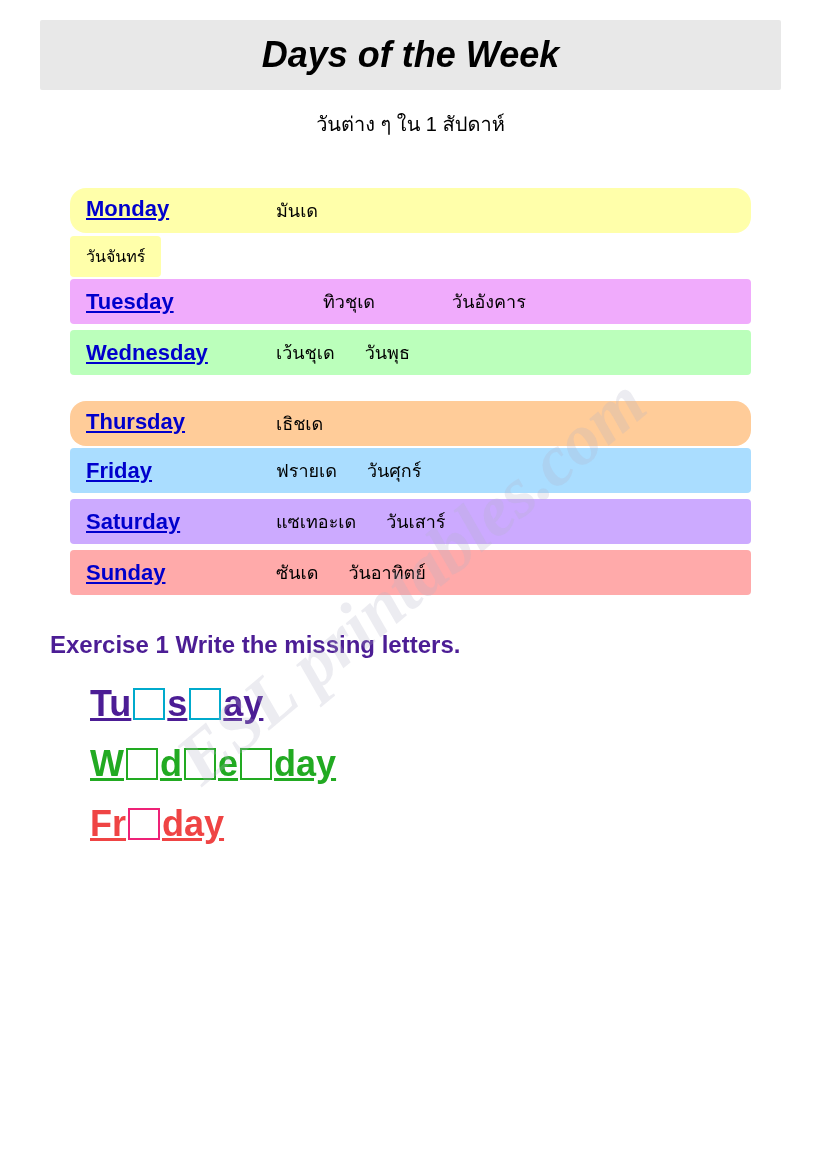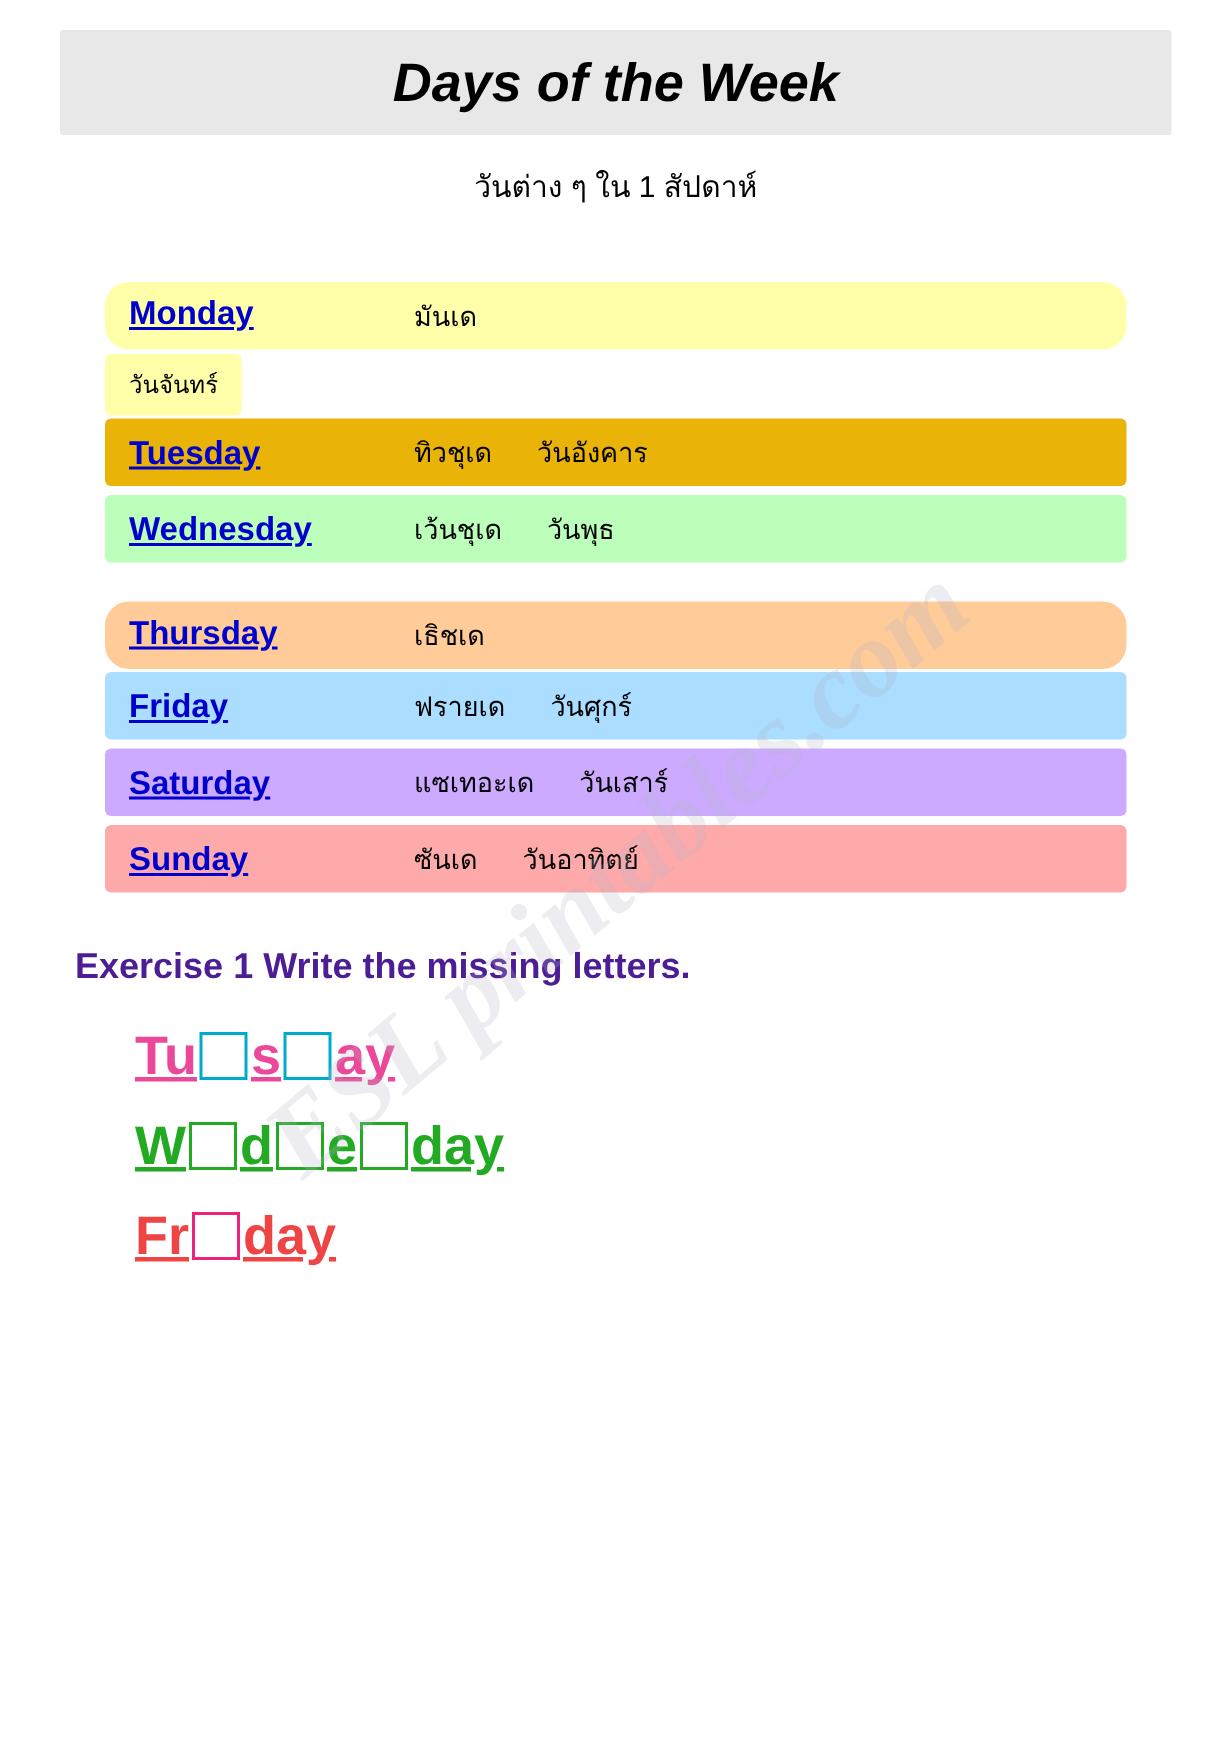--- a/index.html
+++ b/index.html
@@ -107,21 +107,21 @@
     .two-line-bar {
       border-radius: 4px;
       display: flex;
       align-items: center;
       padding: 8px 16px;
       min-height: 44px;
     }
 
     
     .bg-yellow { background: #ffffaa; }
-    .bg-pink { background: #eab308; }
+    .bg-pink { background: #f0abfc; gap: 47px; }
     .bg-green { background: #bbffbb; }
     .bg-orange { background: #ffcc99; }
     .bg-blue { background: #aaddff; }
     .bg-purple { background: #ccaaff; }
     .bg-red { background: #ffaaaa; }
 
     .section-divider {
       margin: 30px 0 20px 0;
     }
 
@@ -154,21 +154,21 @@
 
     .letter-box {
       display: inline-block;
       width: 32px;
       height: 32px;
       border: 2.5px solid currentColor;
       margin: 0 2px;
       vertical-align: middle;
     }
 
-    .cyan-letter { color: #ec4899; }
+    .cyan-letter { color: #4c1d95; }
     .green-letter { color: #22aa22; }
     .pink-letter { color: #ef4444; }
 
     .word-underline {
       text-decoration: underline;
     }
   </style>
 </head>
 <body>
 

